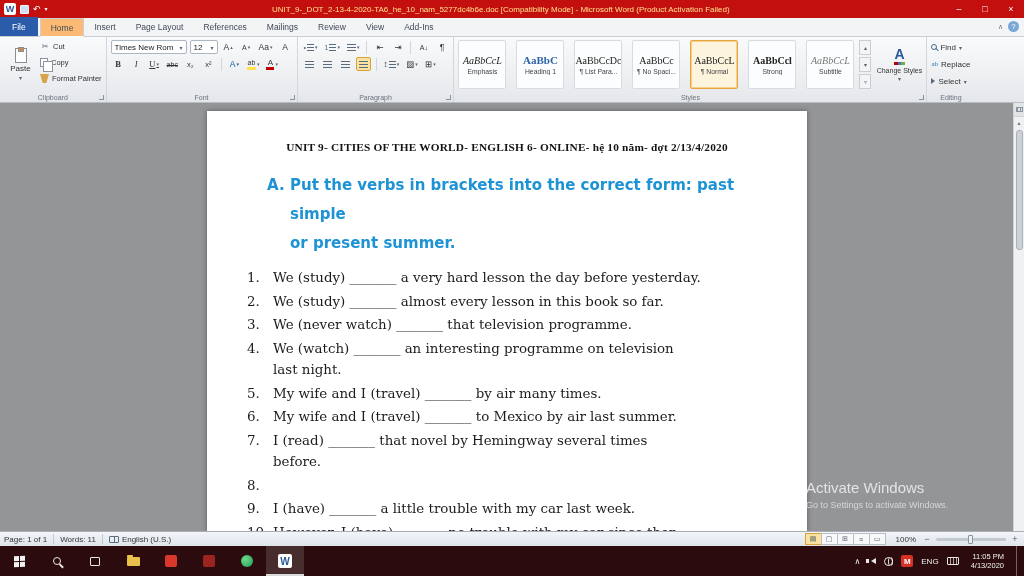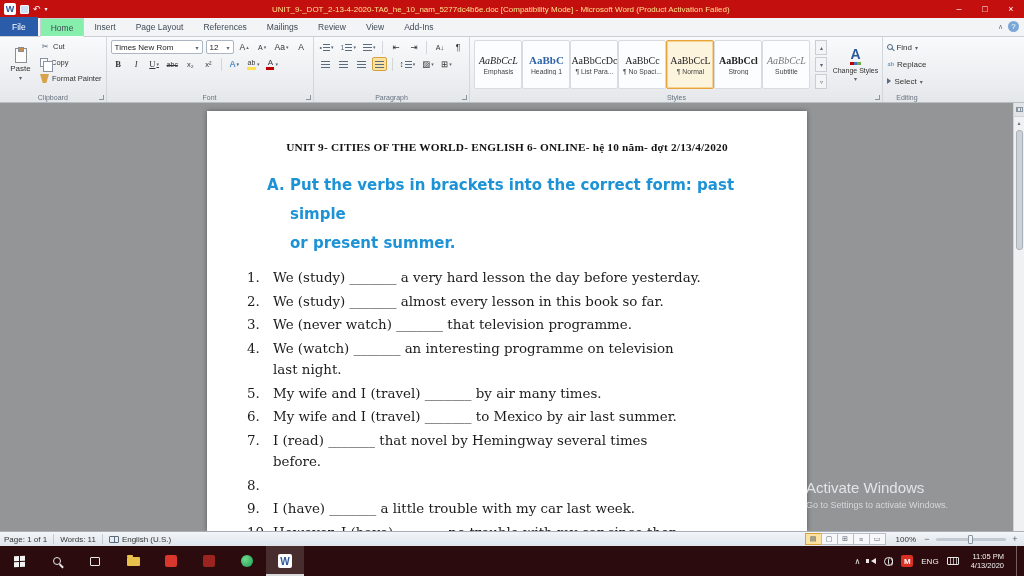--- a/index.html
+++ b/index.html
@@ -15,21 +15,21 @@
   .qat-glyph.small{font-size:6px}
   .title{flex:1;text-align:center;font-size:8px;color:#ffe18d;white-space:nowrap;overflow:hidden}
   .win-controls{display:flex;height:100%}
   .wc{width:26px;display:flex;align-items:center;justify-content:center;color:#fff;font-size:9px}
 
   
   .tabrow{height:19px;background:#f3f4f6;border-bottom:1px solid #c9ced4;display:flex;align-items:flex-end;flex:none;position:relative}
   .tabs{display:flex;align-items:flex-end;height:100%}
   .tab{height:18px;padding:0 10px;font-size:8.5px;color:#3f4a56;display:flex;align-items:center;cursor:default}
   .tab.file{background:var(--file-tab-blue,#2a5caa);color:#fff;height:19px;padding:0 12px;margin-right:2px}
-  .tab.active{background:#86efac;border:1px solid #c9ced4;border-bottom:1px solid #fcfdfe;height:19px;margin-bottom:-1px}
+  .tab.active{background:#fdba74;border:1px solid #c9ced4;border-bottom:1px solid #fcfdfe;height:19px;margin-bottom:-1px}
   .tabrow-right{position:absolute;right:5px;top:3px;display:flex;gap:5px;align-items:center}
   .chev-ic{font-size:7px;color:#6b7683}
   .help-ic{width:11px;height:11px;border-radius:50%;background:#7ba7d7;color:#fff;font-size:8px;display:flex;align-items:center;justify-content:center}
 
   
   .ribbon{height:66px;background:linear-gradient(#f9fafb,#ecedf0 70%,#e4e7ea);border-bottom:1px solid #b8bdc3;display:flex;flex:none}
   .group{position:relative;border-right:1px solid #d3d7db;padding:3px 4px 13px;display:flex;align-items:flex-start}
   .group-label{position:absolute;bottom:1px;left:0;right:0;text-align:center;font-size:7px;color:#68737f}
   .launcher{position:absolute;bottom:2px;right:2px;width:5px;height:5px;border-right:1px solid #8a93a0;border-bottom:1px solid #8a93a0}
   .gc-row{display:flex;gap:3px}
@@ -60,21 +60,21 @@
   .b-effects{color:#2e75b5;text-shadow:0 0 1px #9cc3e5}
   .hl-bar{display:inline-block;width:9px;height:3px;background:#ffe14d;margin-top:1px}
   .col-bar{display:inline-block;width:8px;height:3px;background:#c00000;margin-top:1px}
   .stack{display:flex;flex-direction:column;align-items:center;line-height:7px}
   .vsep{width:1px;height:13px;background:#d3d7db;margin:0 2px;align-self:center}
   .bars{width:9px;height:7px;background:repeating-linear-gradient(to bottom,#5a6b7d 0 1px,transparent 1px 3px)}
   .bars.short{width:7px}
   .mini{font-size:7px;color:#5a6b7d}
 
   
-  .gallery{display:flex;gap:0}
+  .gallery{display:flex;gap:10px}
   .style-item{width:48px;height:49px;border:1px solid #d8dce0;border-radius:2px;background:#fcfdfe;display:flex;flex-direction:column;align-items:center;justify-content:center;gap:1px}
   .style-item .prev{font-family:"Liberation Serif",serif;font-size:10px;color:#222;line-height:13px;white-space:nowrap}
   .style-item .sname{font-size:6.8px;color:#444;white-space:nowrap;overflow:hidden;max-width:46px}
   .style-item.italic .prev{font-style:italic}
   .style-item.bold .prev{font-weight:bold}
   .style-item.subtitle .prev{color:#777;font-style:italic}
   .style-item.heading .prev{color:#2e63a8;font-weight:bold;font-size:11px}
   .style-item.selected{border-color:var(--selection-orange,#e8a33d);background:#fdf4dd;box-shadow:inset 0 0 0 1px #f6d28a}
   .gal-arrows{display:flex;flex-direction:column;justify-content:space-between;height:49px;margin:0 2px}
   .gal-arrows span{width:12px;height:15px;border:1px solid #c9ced4;background:#f2f4f6;font-size:6px;color:#5a6572;display:flex;align-items:center;justify-content:center}
@@ -239,21 +239,21 @@
           </div>
         </div>
       </div>
       <span class="group-label">Clipboard</span>
       <span class="launcher"></span>
     </div>
 
     <div class="group">
       <div class="gc-col">
         <div class="gc-row">
-          <div class="combo" style="width:92px">
+          <div class="combo" style="width:76px">
             <span>Times New Rom</span>
             <span class="ddg">▾</span>
           </div>
           <div class="combo" style="width:28px">
             <span>12</span>
             <span class="ddg">▾</span>
           </div>
           <div class="tbtn">
               <span>A</span>
               <span class="tri">▴</span>

